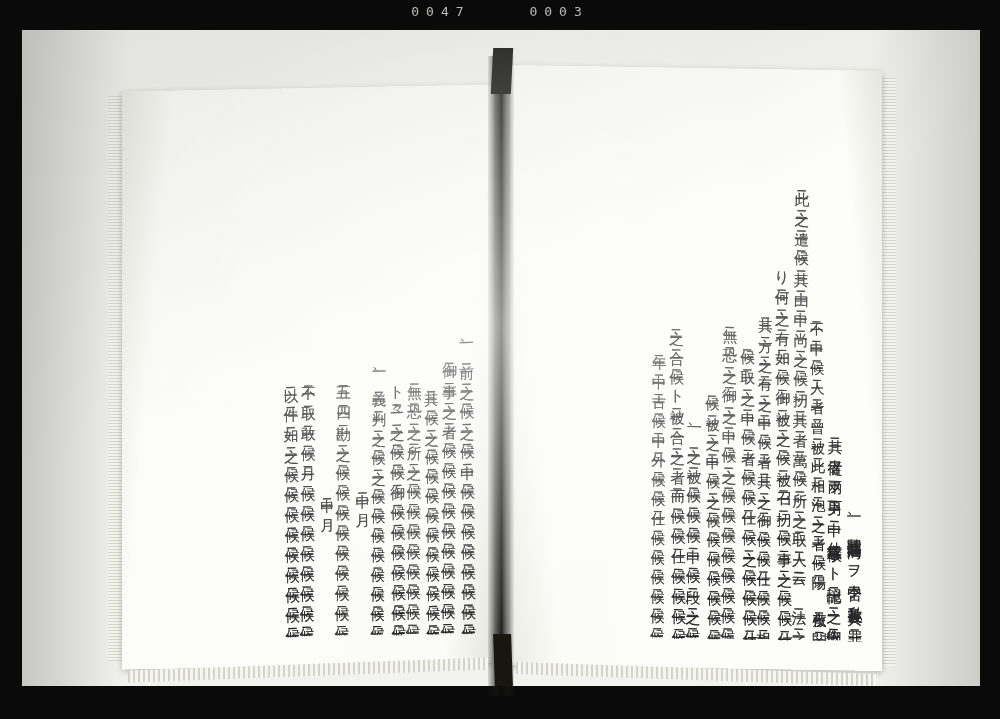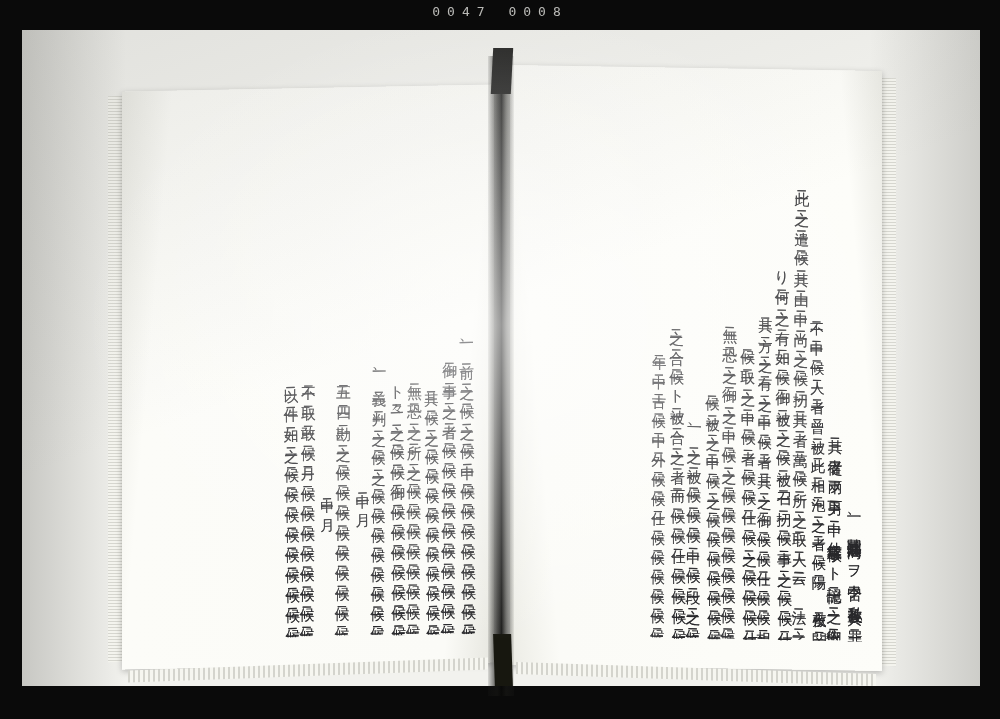--- a/index.html
+++ b/index.html
@@ -28,21 +28,21 @@
     top: 4px;
     left: 0;
     width: 1000px;
     text-align: center;
     color: #d8d8d4;
     font-family: "DejaVu Sans Mono", monospace;
     font-size: 13px;
     letter-spacing: 7px;
     opacity: 0.85;
   }
-  .frame-number span { margin: 0 1px; }
+  .frame-number span { margin: 0 22px; }
 
   
   .plate {
     position: absolute;
     left: 22px;
     top: 30px;
     width: 958px;
     height: 656px;
     background: #efefe9;
     box-shadow: inset 0 0 60px rgba(120,120,115,0.35);
@@ -202,21 +202,21 @@
     pointer-events: none;
   }
 </style>
 </head>
 <body>
 
 <div class="film">
 
   <div class="frame-number">
     <span>0047</span>
-    <span>0008</span>
+    <span>0003</span>
   </div>
 
   <div class="plate">
     <div class="plate-mat"></div>
     <div class="plate-shadow-l"></div>
     <div class="plate-shadow-r"></div>
 
     <div class="book">
 
       <div class="edge edge-left"></div>

